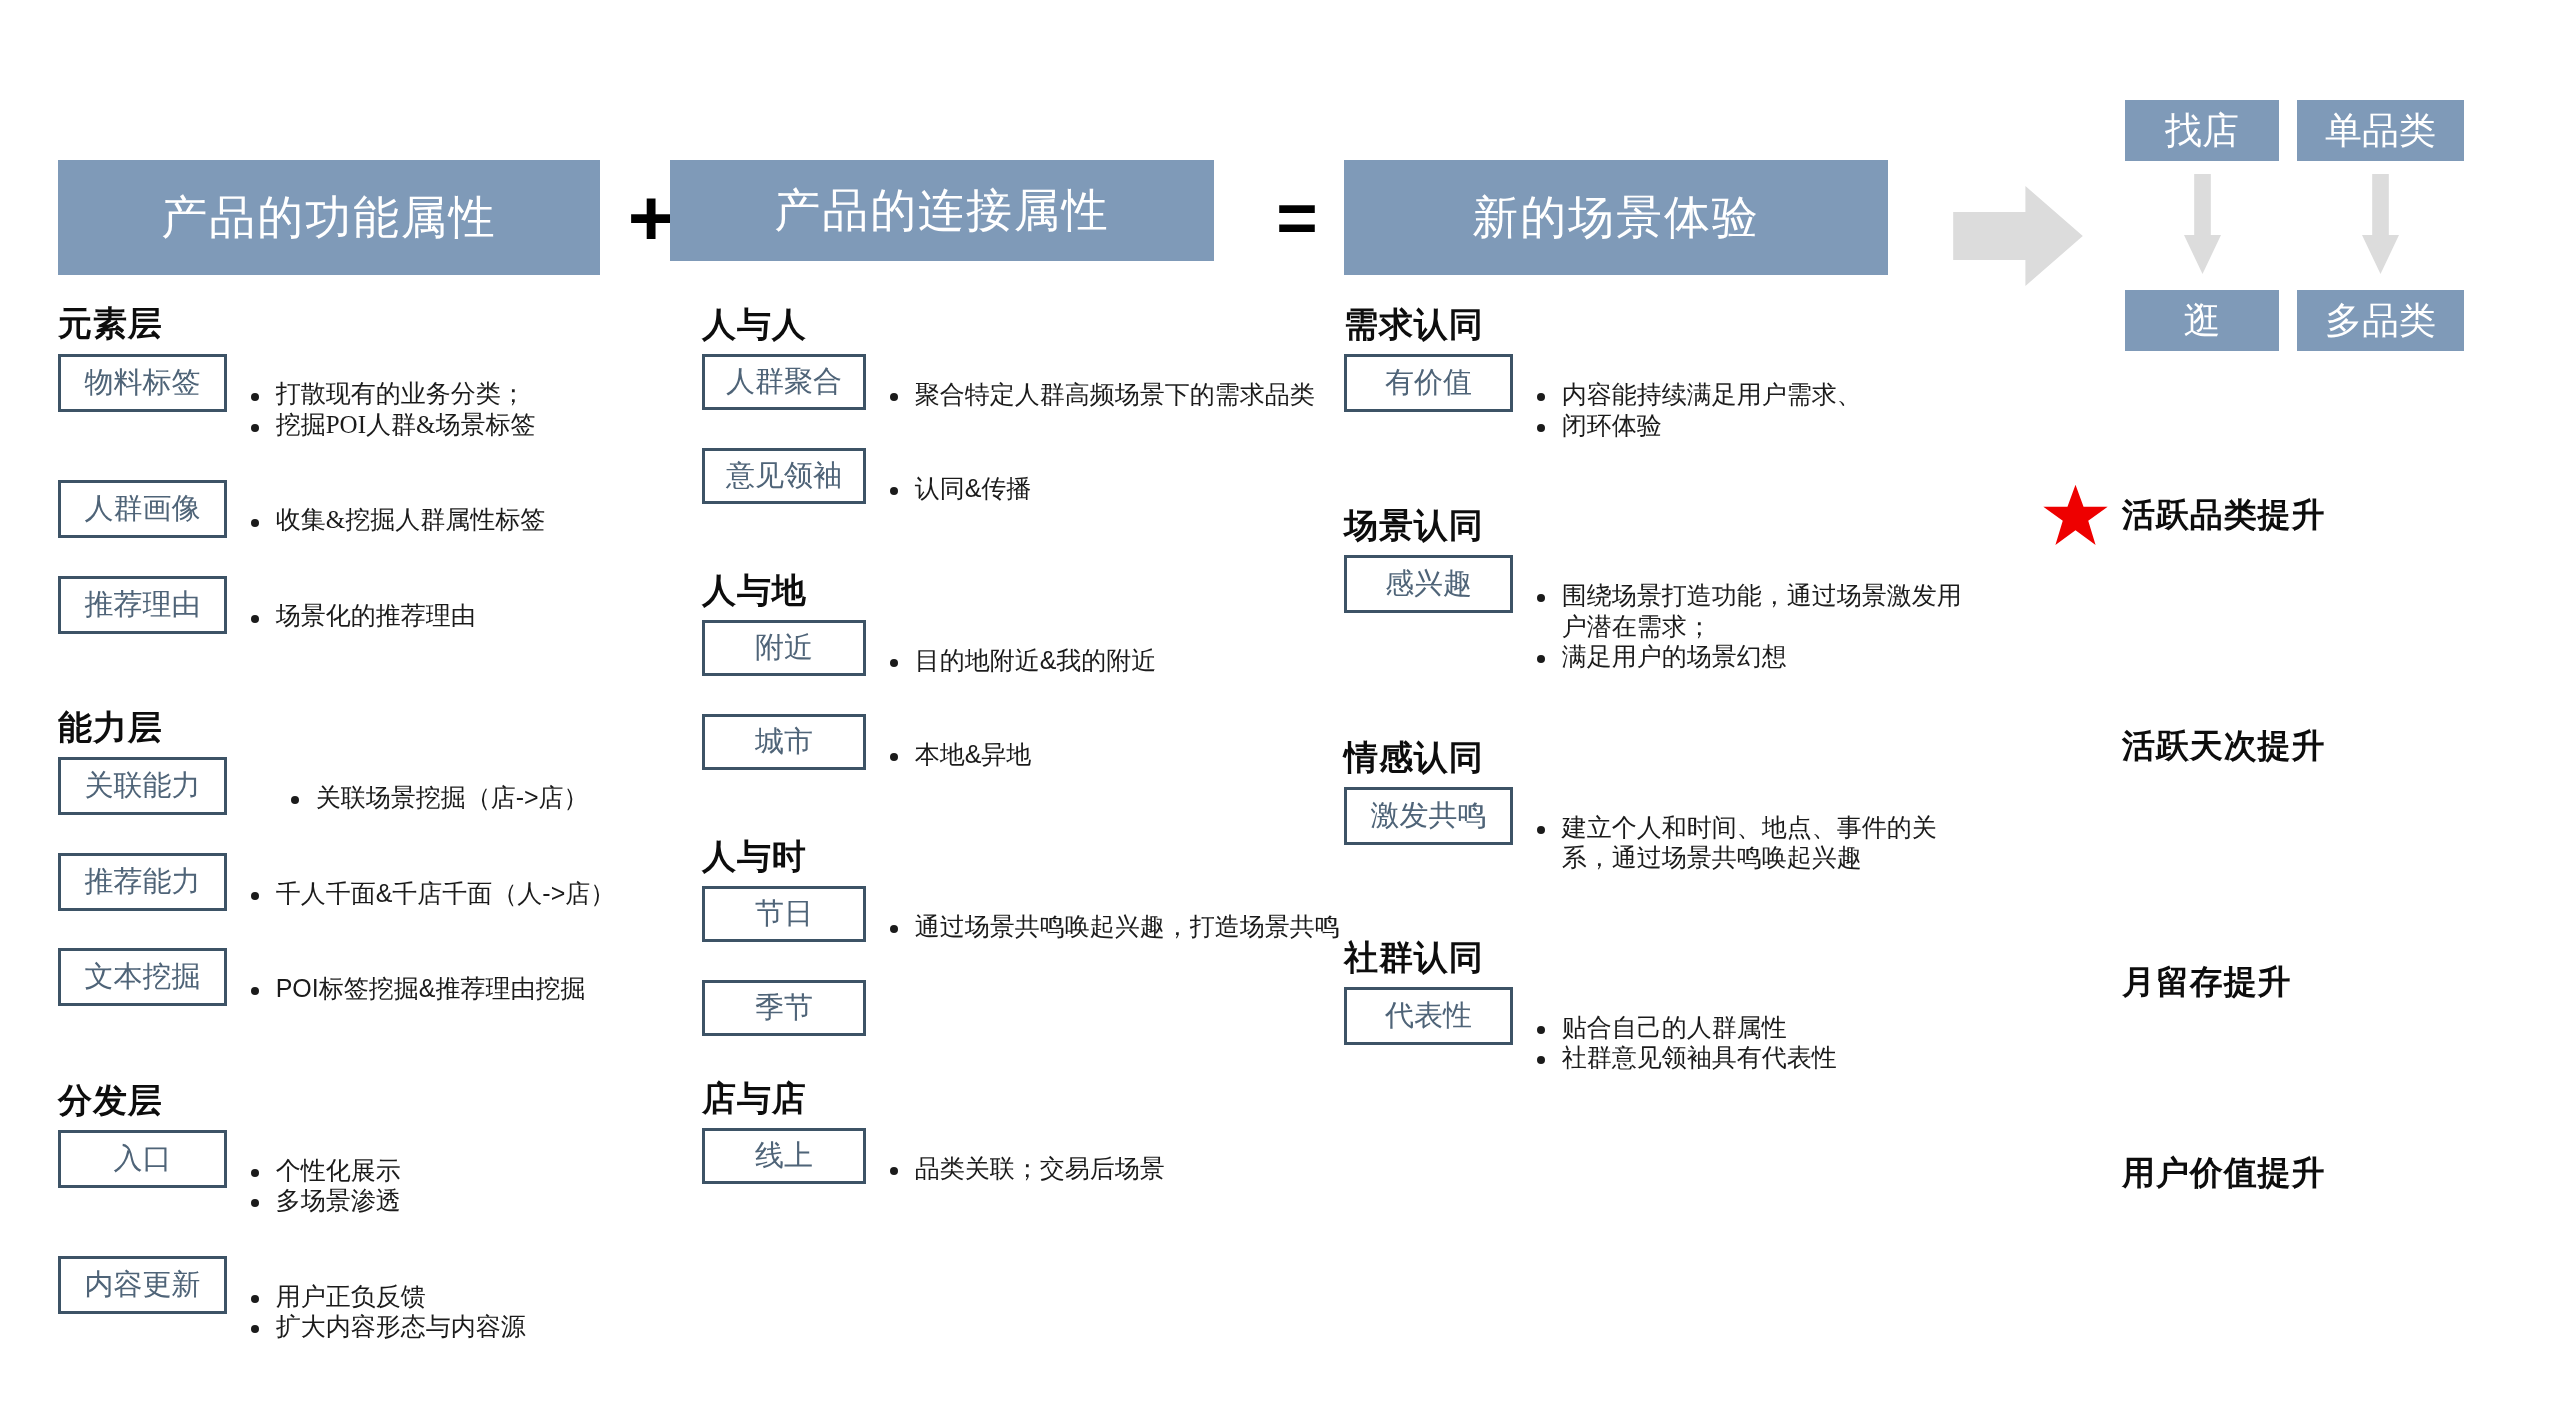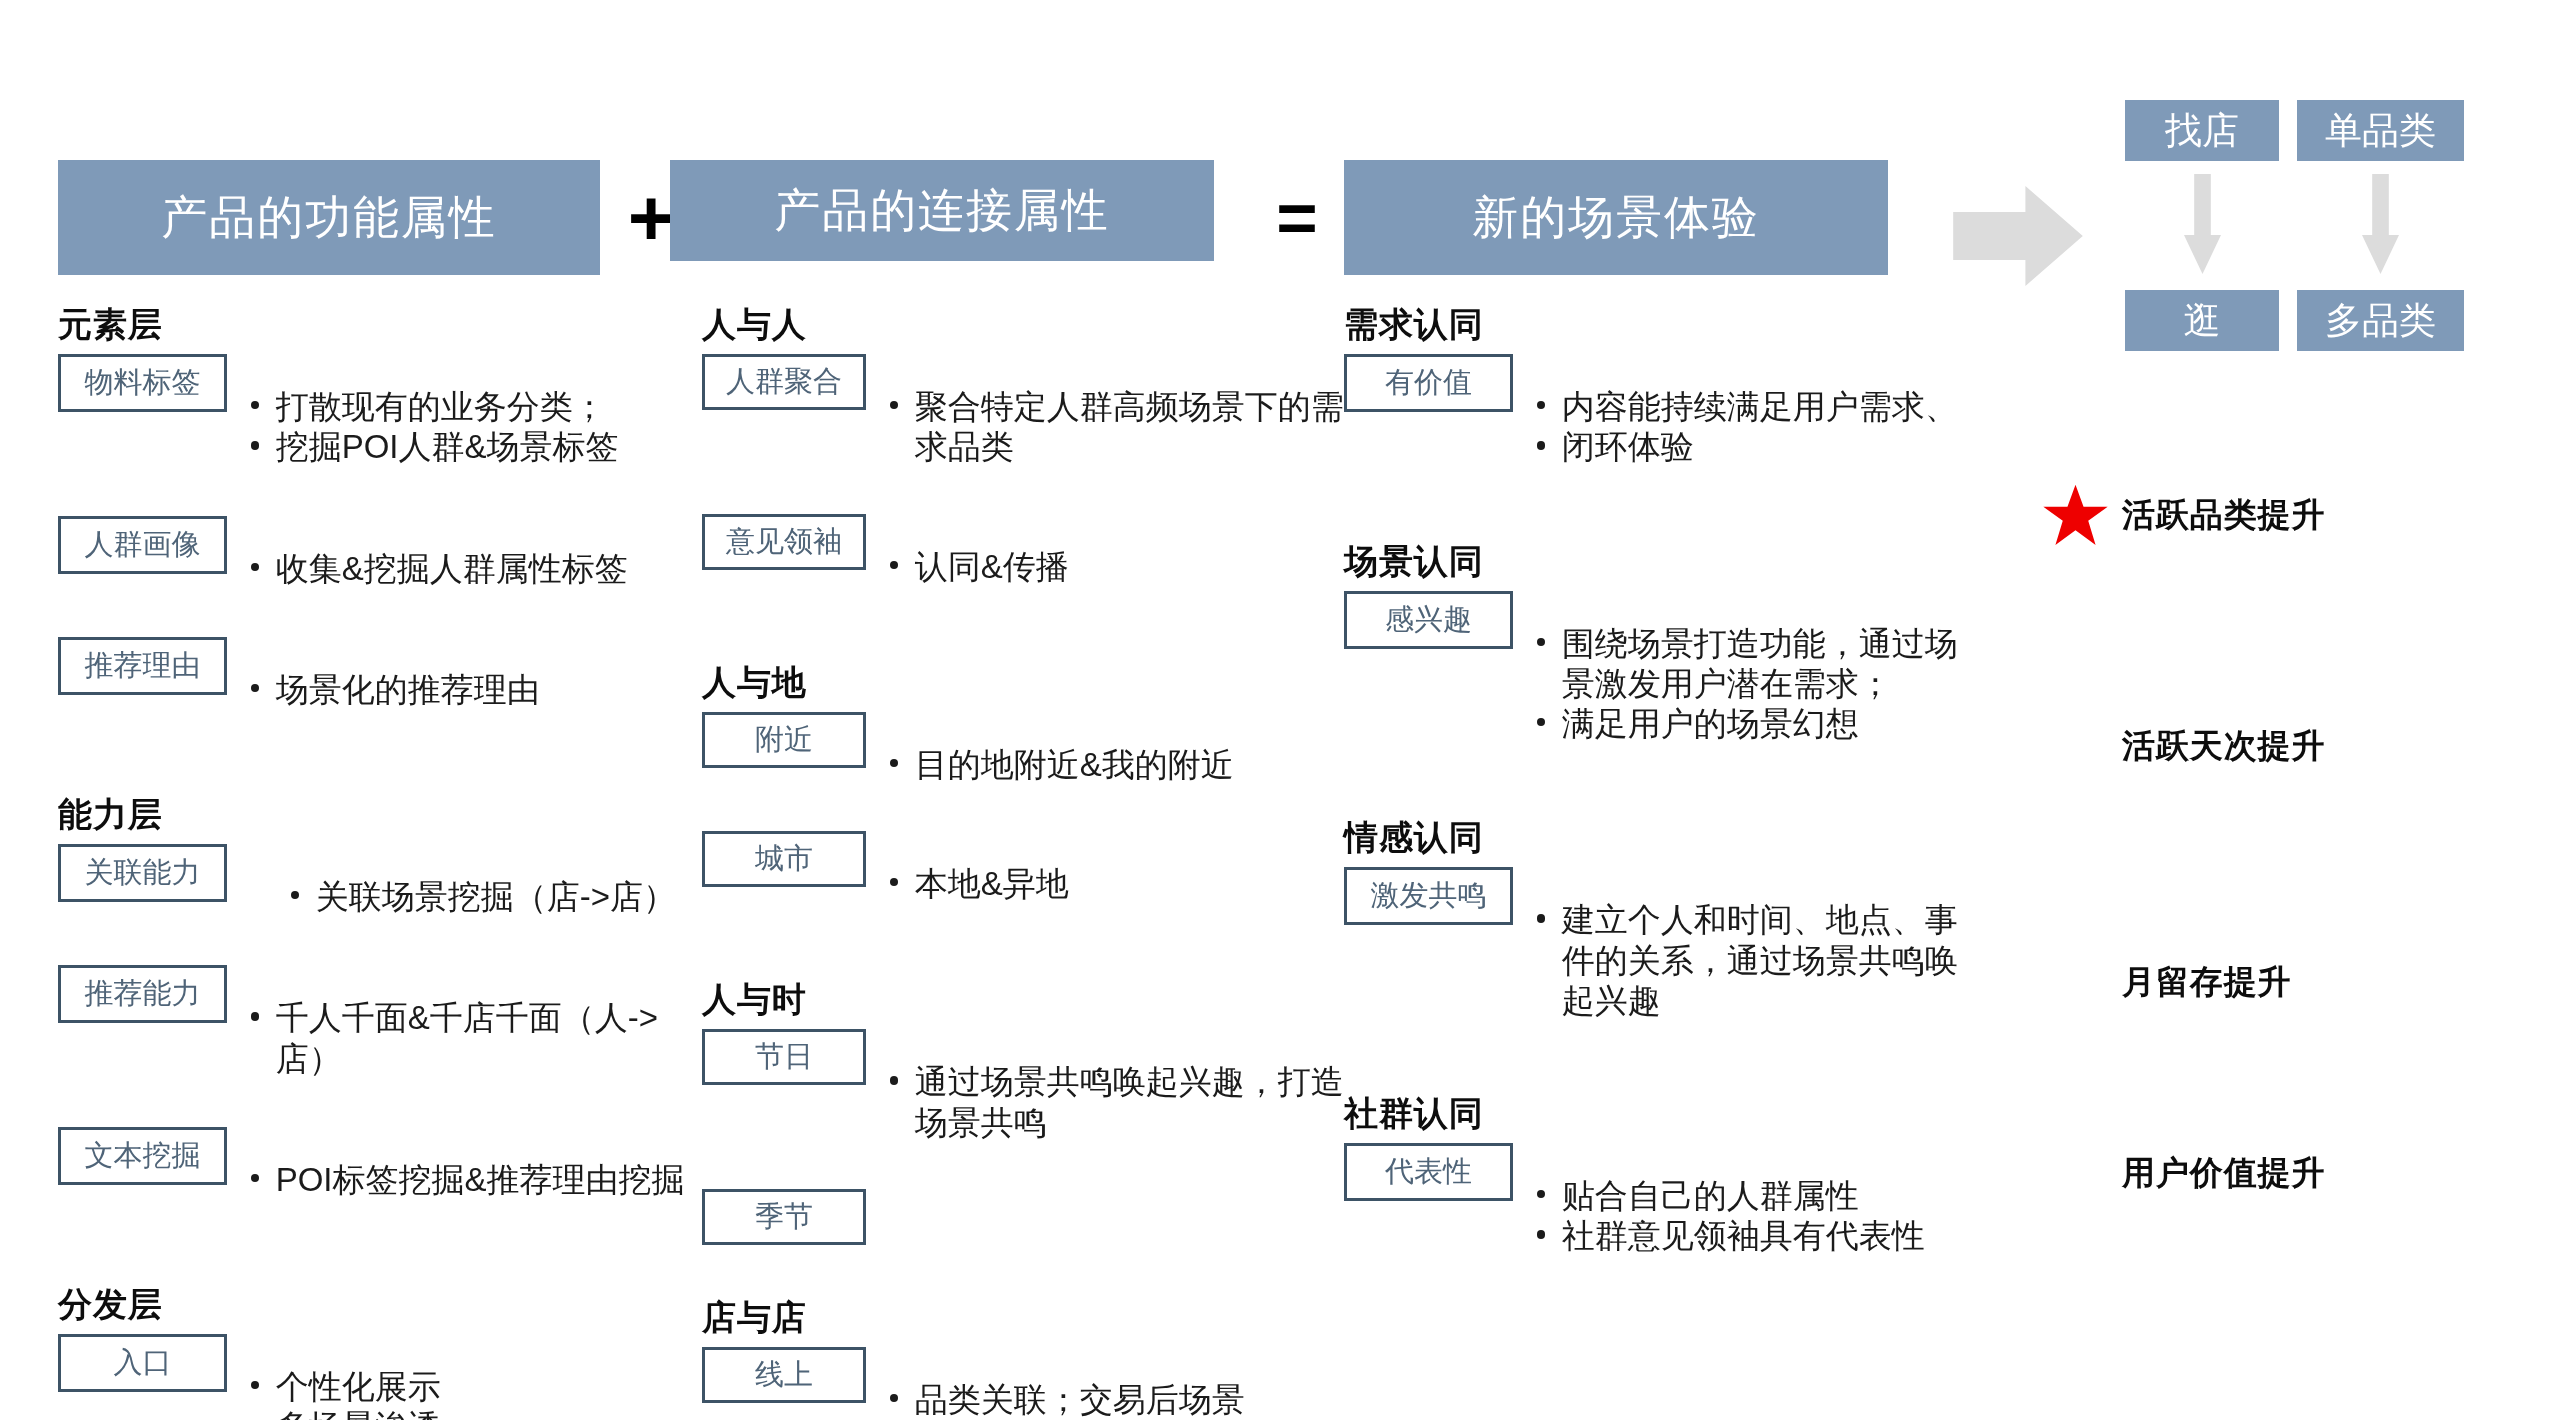--- a/index.html
+++ b/index.html
@@ -55,21 +55,21 @@
     font-size:29px;
     box-sizing:border-box;
   }
   .c1 .tagbox{width:169px;height:58px;}
   .c2 .tagbox{width:164px;height:56px;}
   .c3 .tagbox{width:169px;height:58px;}
 
   .bullets{
     margin-left:16.7px;
     padding:0;list-style:none;
-    font-size:33px;color:#1b1b1b;line-height:1.22;
+    font-size:25px;color:#1b1b1b;line-height:1.22;
   }
   .bullets li{
     position:relative;padding-left:32px;
   }
   .bullets li:before{
     content:"";position:absolute;left:7.4px;top:14px;
     width:8.4px;height:8.4px;border-radius:50%;background:#1b1b1b;
   }
 
   
@@ -114,21 +114,21 @@
   <div class="op" id="op-equals">=</div>
   <div class="banner" id="banner3">
     <span>新的场景体验</span>
   </div>
 
   <svg id="big-arrow" viewBox="0 0 140 108">
     <polygon points="0,28 78,28 78,0 140,54 78,108 78,80 0,80" fill="#dcdcdc"></polygon>
   </svg>
 
   <div class="col c1" id="col1">
-      <div style="margin-top: 0px;">
+      <div style="margin-top: 0px; font-family: Liberation Serif, serif;">
         <div class="sec-title">元素层</div>
         <div class="row" style="margin-top: 13px;">
           <div class="tagbox">物料标签</div>
           <ul class="bullets">
             <li>打散现有的业务分类；</li>
             <li>挖掘POI人群&amp;场景标签</li>
           </ul>
         </div>
         <div class="row" style="margin-top: 15px;">
           <div class="tagbox">人群画像</div>

